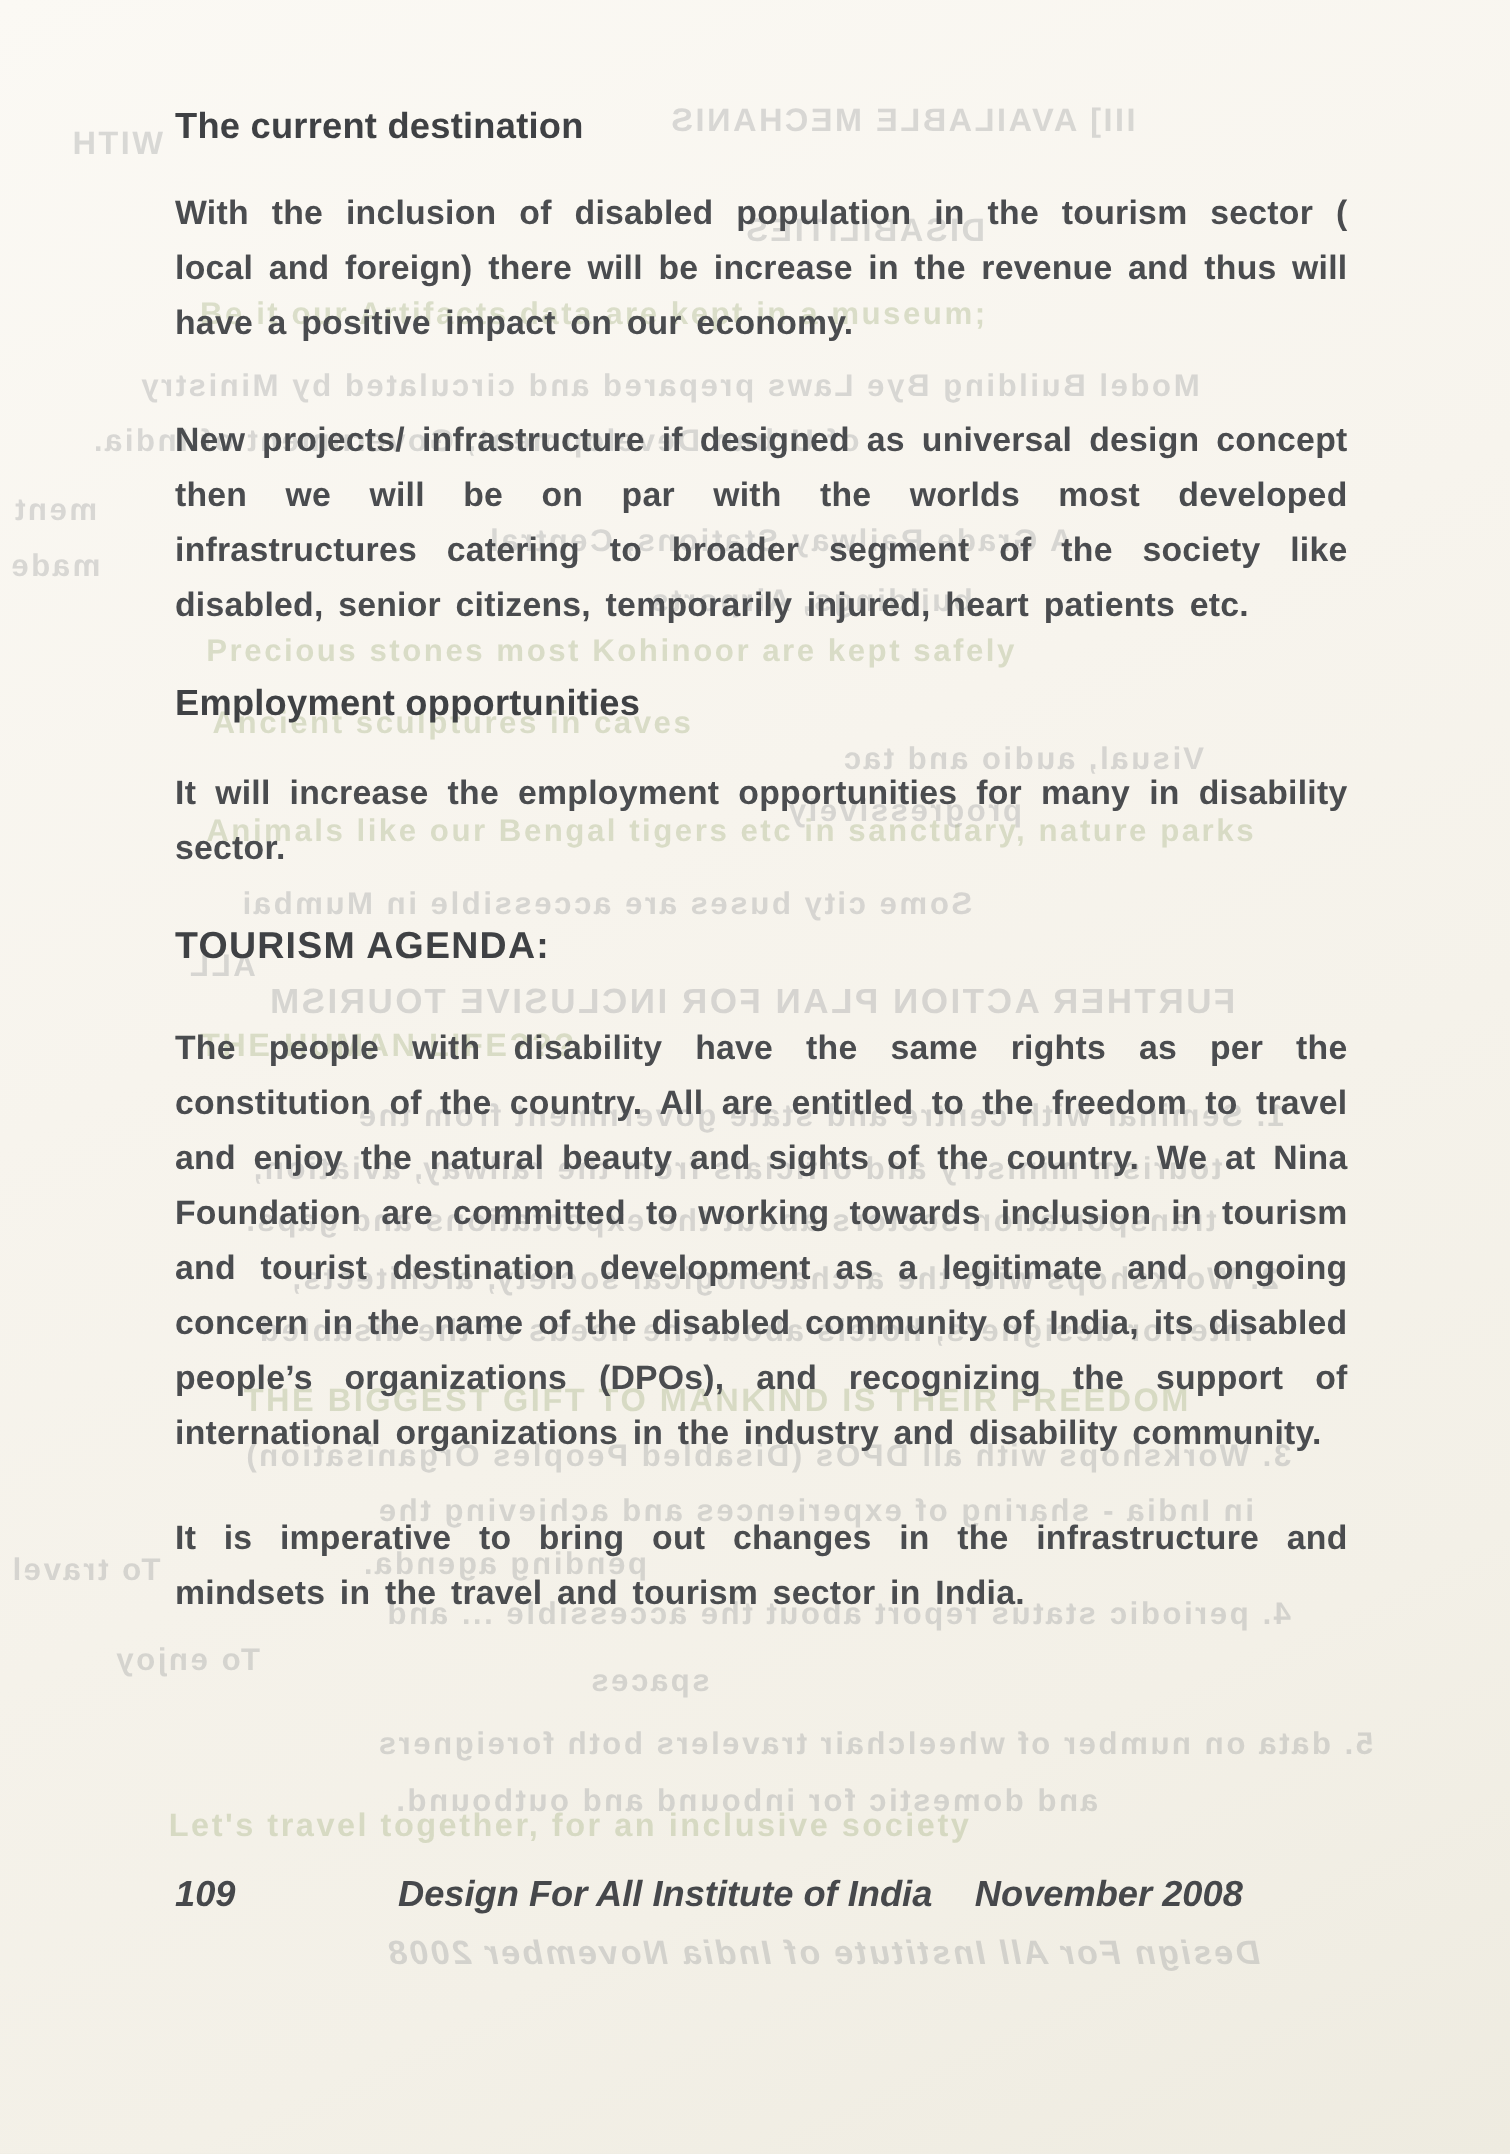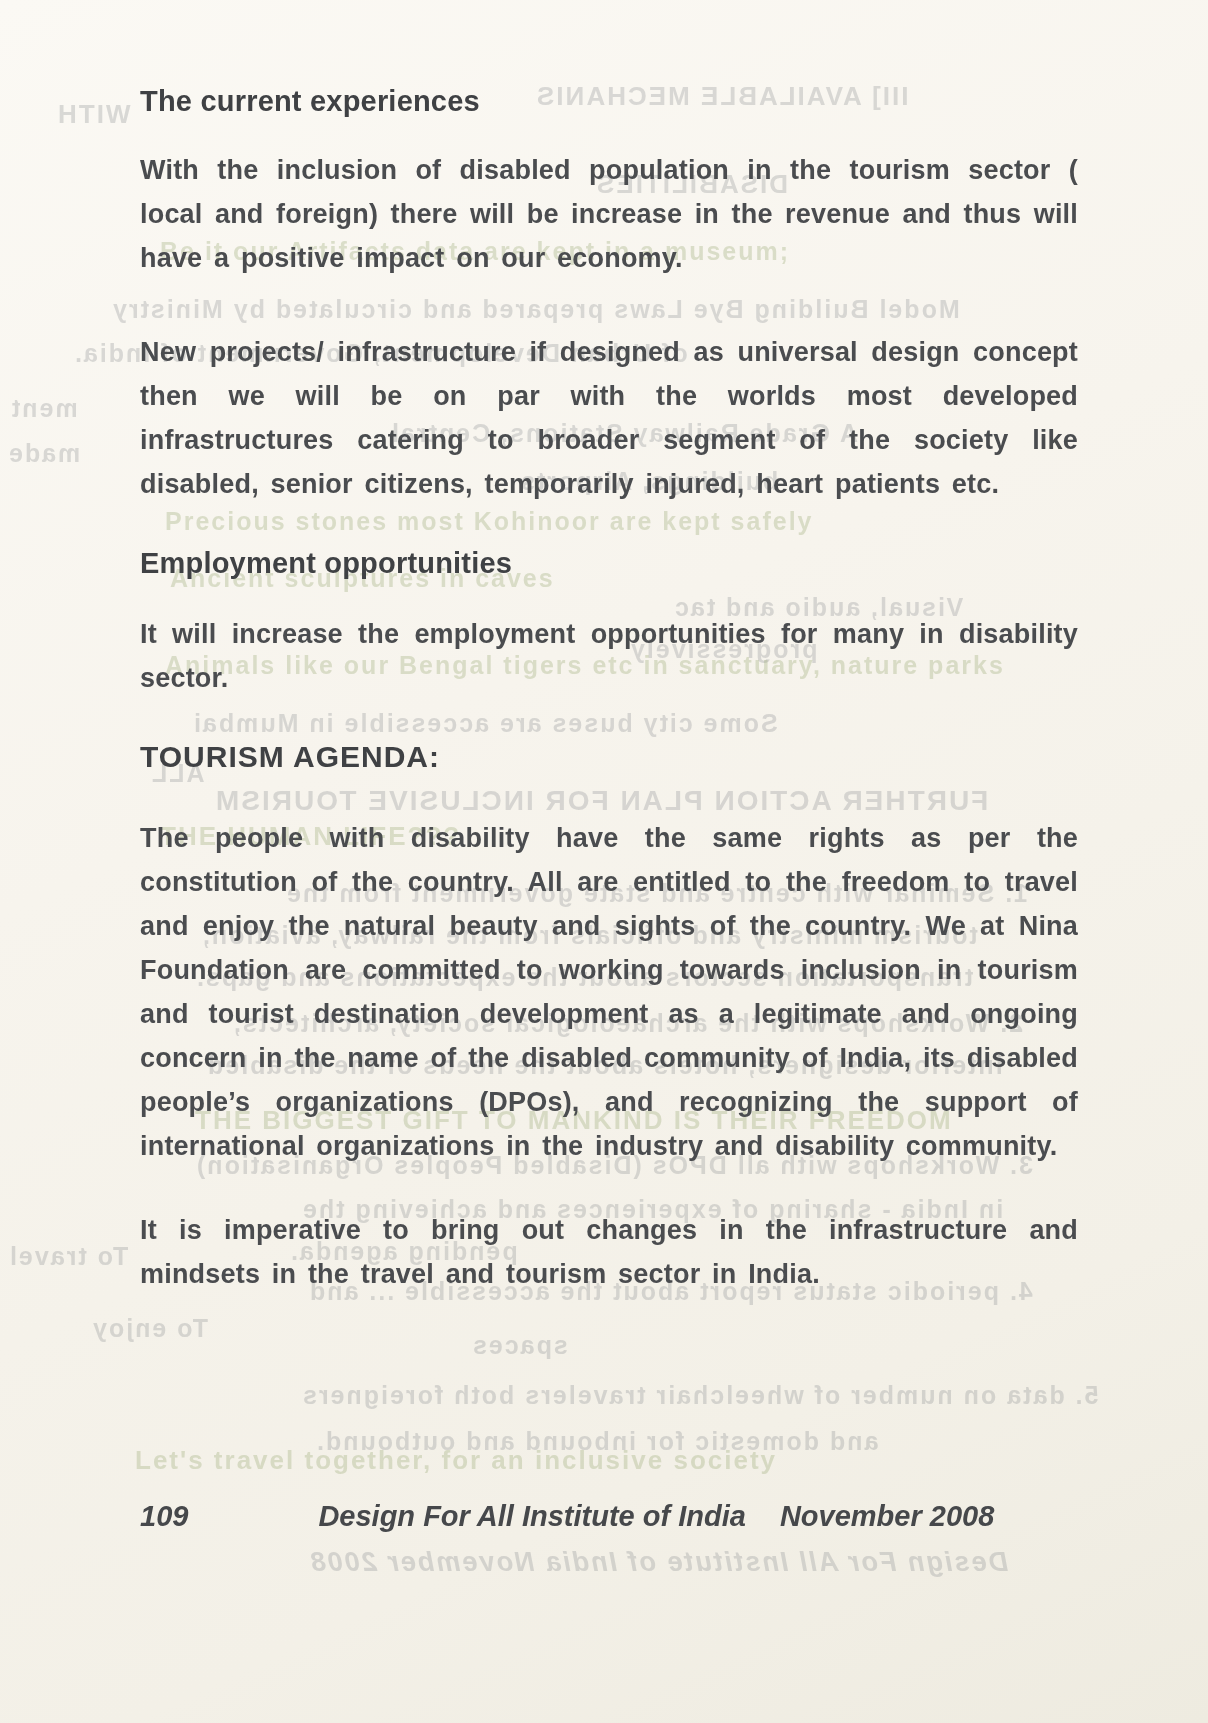--- a/index.html
+++ b/index.html
@@ -97,21 +97,21 @@
       <div class="ghost gray mirror" style="top: 1278px; right: 175px; font-size: 25px;">4. periodic status report about the accessible ... and</div>
       <div class="ghost gray mirror" style="top: 1315px; right: 1000px; font-size: 25px;">To enjoy</div>
       <div class="ghost gray mirror" style="top: 1332px; right: 640px; font-size: 25px;">spaces</div>
       <div class="ghost gray mirror" style="top: 1382px; right: 110px; font-size: 25px;">5. data on number of wheelchair travelers both foreigners</div>
       <div class="ghost gray mirror" style="top: 1428px; right: 330px; font-size: 25px;">and domestic for inbound and outbound.</div>
       <div class="ghost green" style="top: 1446px; left: 135px; font-size: 26px;">Let's travel together, for an inclusive society</div>
       <div class="ghost gray mirror italic" style="top: 1548px; right: 200px; font-size: 27px;">Design For All Institute of India    November 2008</div>
     </div>
 
   <div class="content">
-    <h1 class="doc-h1">The current experiences</h1>
+    <h1 class="doc-h1">The current destination</h1>
 
     <p class="doc-p mt1">With the inclusion of disabled population in the tourism sector ( local and foreign) there will be increase in the revenue and thus will have a positive impact on our economy.</p>
 
     <p class="doc-p mt2">New projects/ infrastructure if designed as universal design concept then we will be on par with the worlds most developed infrastructures catering to broader segment of the society like disabled, senior citizens, temporarily injured, heart patients etc.</p>
 
     <h2 class="doc-h2">Employment opportunities</h2>
 
     <p class="doc-p mt3">It will increase the employment opportunities for many in disability sector.</p>
 
     <h2 class="doc-h3">TOURISM AGENDA:</h2>

